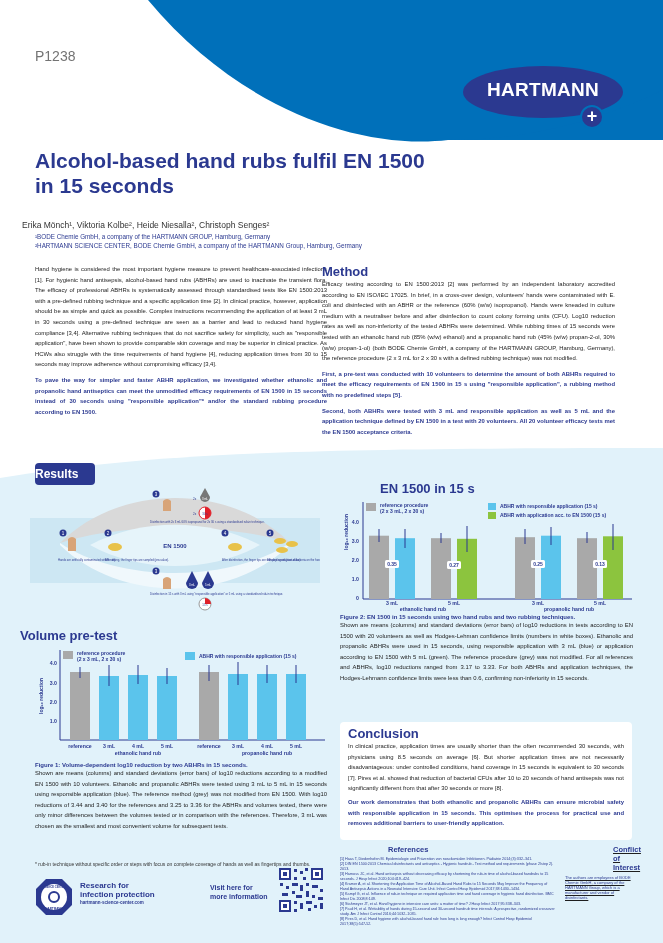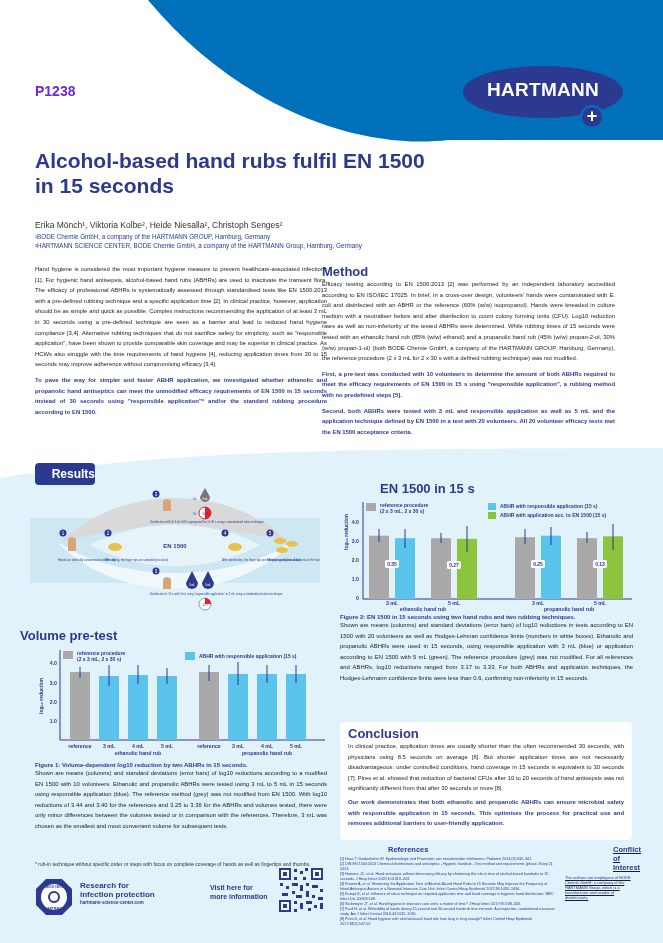--- a/index.html
+++ b/index.html
@@ -1,33 +1,33 @@
 <!DOCTYPE html>
 <html><head>
 <meta charset="utf-8">
 <style>
 *{box-sizing:border-box;margin:0;padding:0;}
 html,body{width:663px;height:943px;overflow:hidden;background:#fff;}
 body{font-family:"Liberation Sans",sans-serif;color:#1e1e1e;position:relative;}
 .page{position:relative;width:663px;height:943px;overflow:hidden;}
 .blue-swoosh{position:absolute;left:0;top:0;width:663px;height:200px;}
 .light-bg{position:absolute;left:0;top:448px;width:663px;height:495px;}
-.poster-id{position:absolute;left:35px;top:48px;font-size:14px;font-weight:bold;color:#6d28d9;margin-top:35px;}
+.poster-id{position:absolute;left:35px;top:48px;font-size:14px;font-weight:normal;color:#737373;}
 .logo{position:absolute;left:463px;top:66px;width:160px;height:54px;}
 .logo-oval{position:absolute;left:0;top:0;width:160px;height:52px;border-radius:50%;background:#2b3990;}
 .logo-text{position:absolute;left:0;top:13px;width:160px;text-align:center;color:#fff;font-weight:bold;font-size:19px;letter-spacing:0.3px;}
 .logo-plus{position:absolute;left:117px;top:39px;width:24px;height:24px;border-radius:50%;background:#2b3990;border:2px solid #0070ba;color:#fff;font-weight:bold;font-size:18px;line-height:19px;text-align:center;}
 .title{position:absolute;left:35px;top:148px;width:420px;font-size:21px;line-height:25px;color:#2b3990;font-weight:bold;}
-.authors{position:absolute;left:35px;top:220px;font-size:8.5px;color:#333;}
+.authors{position:absolute;left:22px;top:220px;font-size:8.5px;color:#333;}
 .affil{position:absolute;left:35px;font-size:6.3px;color:#2b3990;}
 .h2{font-size:13px;font-weight:bold;color:#2b3990;}
 .body-txt{font-size:5.9px;line-height:10.6px;color:#222;text-align:justify;}
 .bold-txt{font-size:5.9px;line-height:10.6px;color:#2b3990;font-weight:bold;text-align:justify;margin-top:5px;}
 .col{position:absolute;}
-.results-badge{position:absolute;left:35px;top:463px;width:60px;height:22px;background:#2b3990;border-radius:4px;color:#fff;font-weight:bold;font-size:12px;line-height:22px;text-align:right;}
+.results-badge{position:absolute;left:35px;top:463px;width:60px;height:22px;background:#2b3990;border-radius:4px;color:#fff;font-weight:bold;font-size:12px;line-height:22px;text-align:left;}
 .infographic{position:absolute;left:30px;top:483px;width:290px;height:135px;}
 .chart-title{font-size:13px;font-weight:bold;color:#2b3990;position:absolute;}
 .chart{position:absolute;}
 .fig-caption-h{font-size:6px;font-weight:bold;color:#2b3990;}
 .fig-caption{font-size:5.9px;line-height:10.6px;color:#222;text-align:justify;}
 .conclusion-box{position:absolute;left:340px;top:722px;width:292px;height:118px;background:#fff;border-radius:4px;padding:4px 8px;}
 .footnote{position:absolute;left:35px;top:860px;width:290px;font-size:5px;line-height:8px;color:#333;}
 .rsc{position:absolute;left:35px;top:878px;}
 .refs{position:absolute;left:340px;top:845px;width:215px;}
 .coi{position:absolute;left:565px;top:845px;width:70px;text-decoration:underline;}

